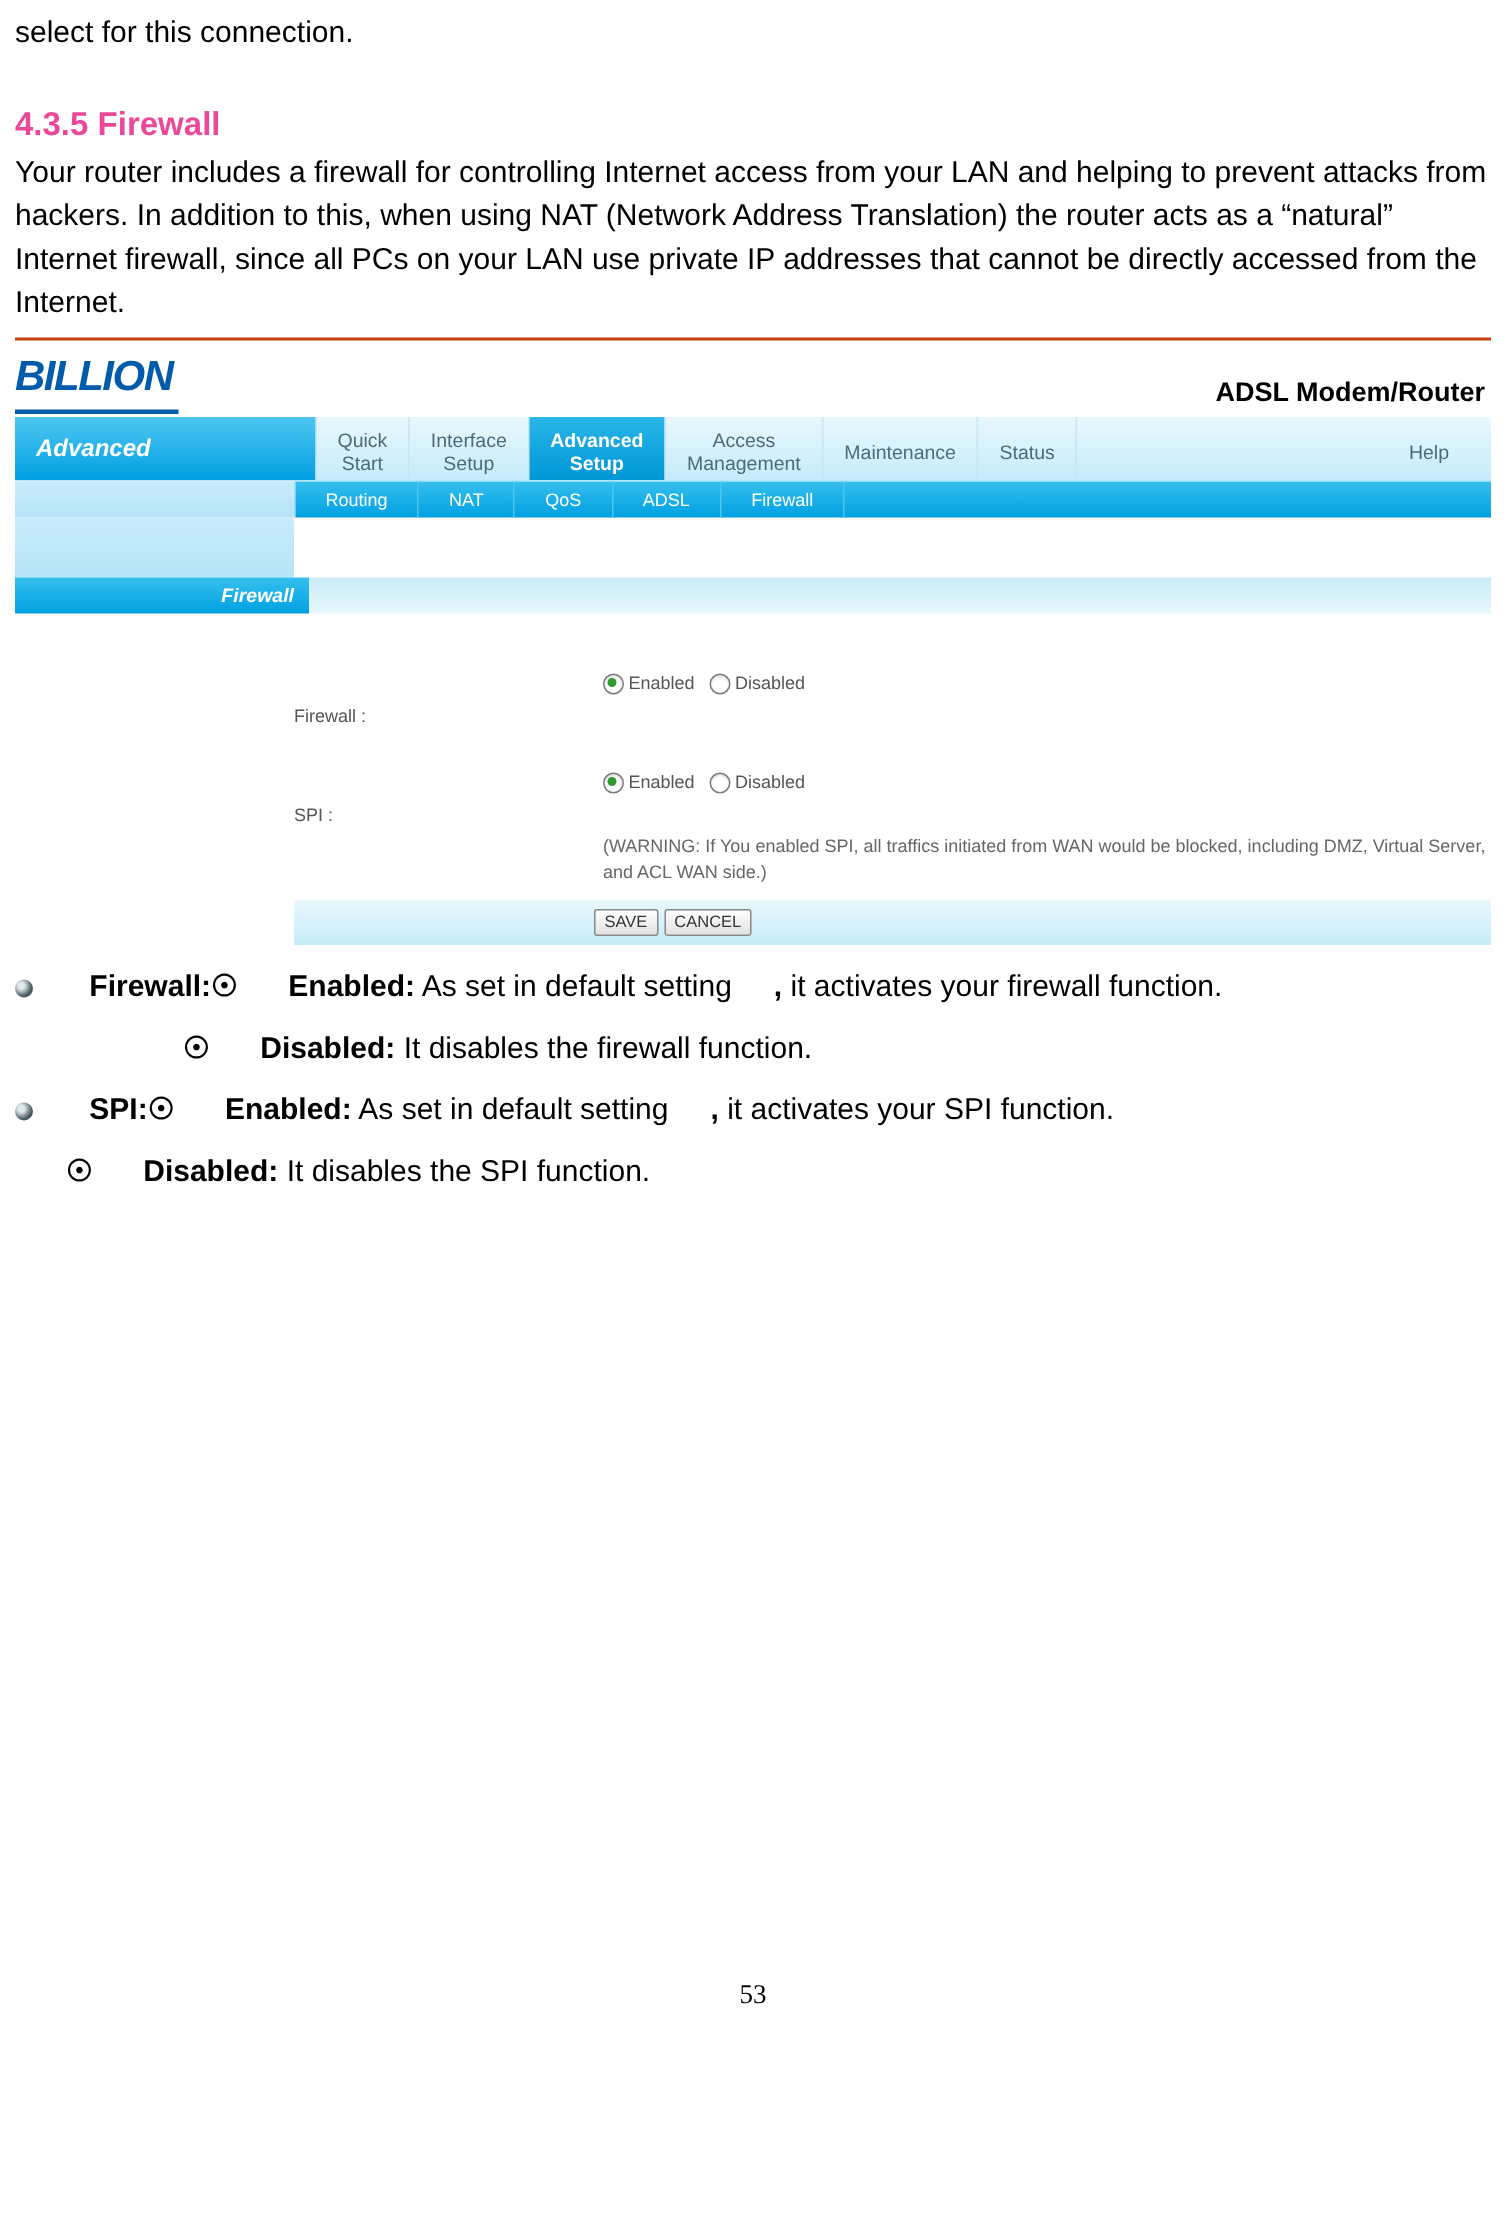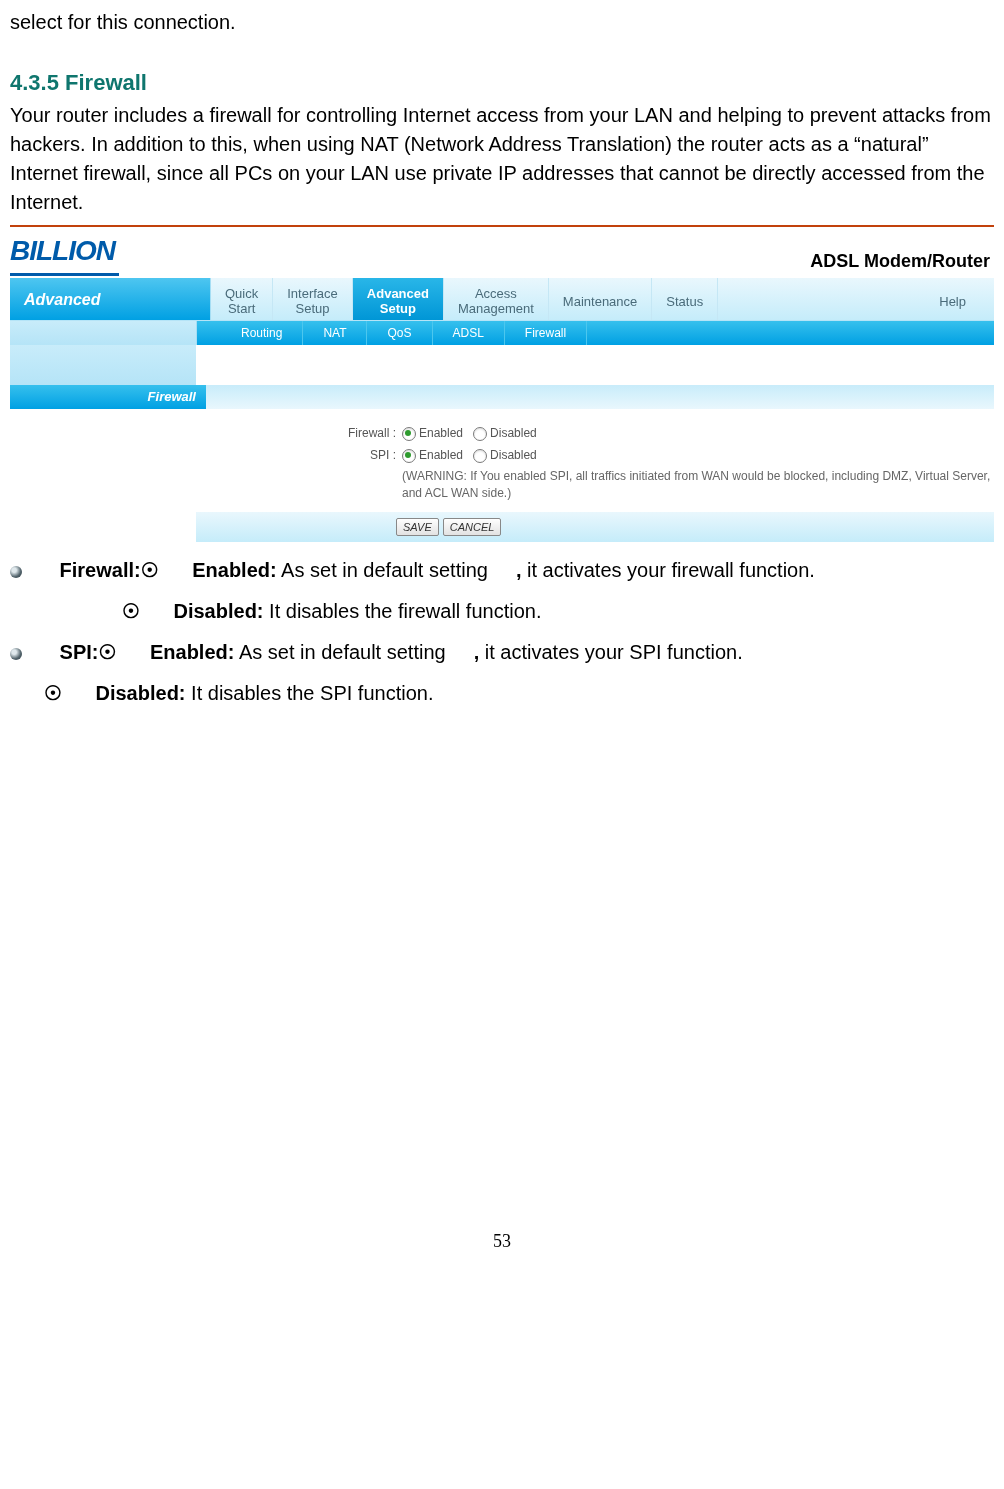--- a/index.html
+++ b/index.html
@@ -9,21 +9,21 @@
     background: #fff;
     color: #000;
     font-size: 20px;
     line-height: 1.45;
     width: 984px;
   }
   .intro-fragment {
     margin: 8px 0 30px 0;
   }
   .section-heading {
-    color: #0f766e;
+    color: #ec4899;
     font-weight: bold;
     font-size: 22px;
     margin: 10px 0 0 0;
   }
   .section-body {
     margin: 2px 0 8px 0;
   }
   
   .screenshot {
     border-top: 2px solid #c2410c;
@@ -104,21 +104,20 @@
   }
   .subnav-left {
     width: 186px;
     background: linear-gradient(#c8ecfa, #b5e4f7);
     border-right: 1px solid #a5def4;
   }
   .subnav-strip {
     display: flex;
     flex: 1;
     background: linear-gradient(#36c0ed, #00a0e3);
-    padding-left: 24px;
   }
   .subnav-item {
     color: #fff;
     font-size: 12px;
     padding: 4px 20px;
     border-right: 1px solid #4cc7ee;
     cursor: pointer;
     display: flex;
     align-items: center;
   }
@@ -162,22 +161,22 @@
     font-size: 12px;
     color: #555;
   }
   .form-row {
     display: flex;
     align-items: center;
     margin-bottom: 4px;
   }
   .form-label {
     width: 200px;
-    text-align: right;
     padding-right: 6px;
+    margin-top: 44px;
   }
   .radio {
     display: inline-flex;
     align-items: center;
     margin-right: 10px;
   }
   .radio-dot {
     width: 12px;
     height: 12px;
     border: 1px solid #7a7a7a;
@@ -220,21 +219,20 @@
   }
   .btn {
     font-size: 11px;
     padding: 2px 6px;
     background: linear-gradient(#fefefe, #e2e2e2);
     border: 1px solid #888;
     border-radius: 2px;
     margin-right: 4px;
     cursor: pointer;
     color: #333;
-    font-style: italic;
   }
   
   .bullet-line {
     margin: 12px 0 0 0;
   }
   .bullet-icon {
     display: inline-block;
     width: 12px;
     height: 12px;
     border-radius: 50%;

